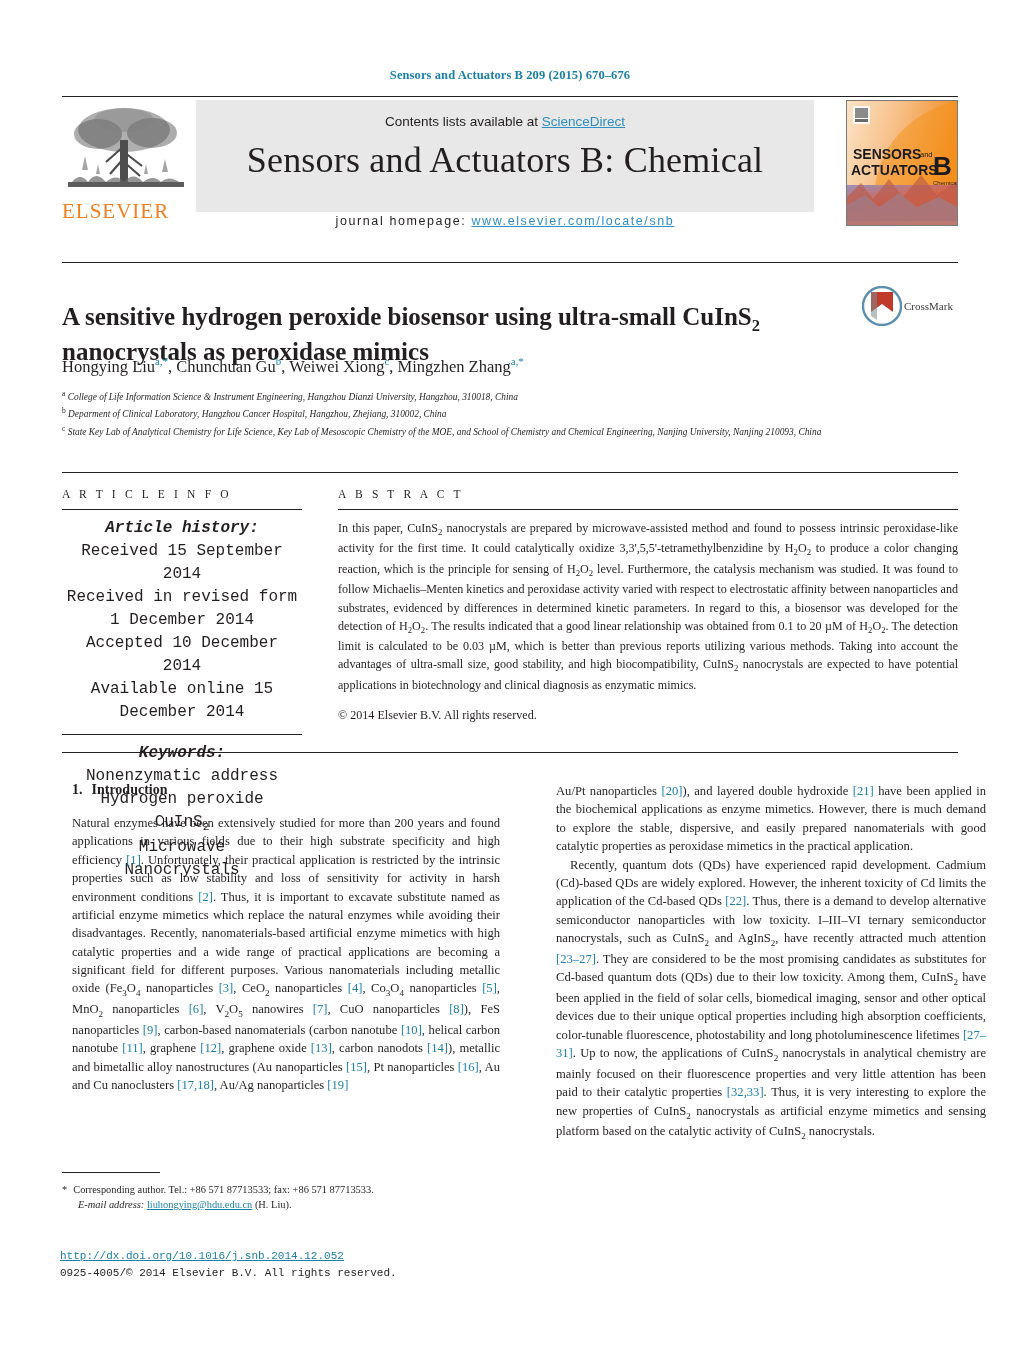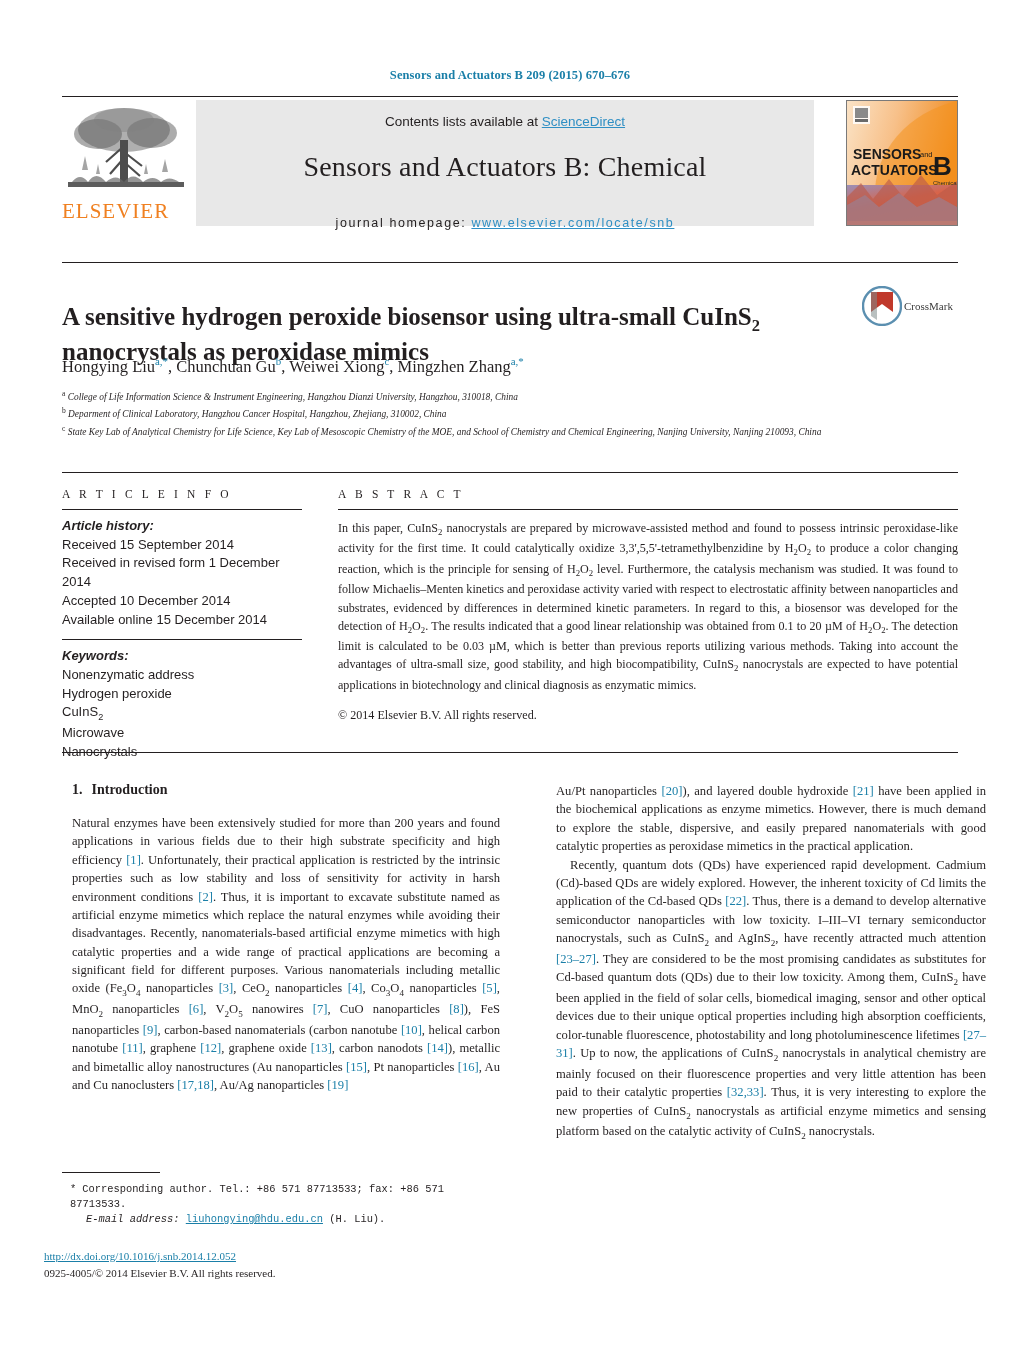--- a/index.html
+++ b/index.html
@@ -57,37 +57,37 @@
     font-family: "Liberation Serif", serif;
     font-size: 21px;
     letter-spacing: 1px;
     color: #f08020;
     line-height: 1;
     margin-top: 1px;
   }
   .banner {
     position: absolute;
     left: 134px; top: 2px;
-    width: 618px; height: 126px;
+    width: 618px; height: 112px;
     background: #e8e8e8;
   }
   .banner-contents {
     text-align: center;
     font-family: "Liberation Sans", sans-serif;
     font-size: 13.5px;
     color: #231f20;
     padding-top: 14px;
   }
   .sd-link { color: #2f8fc4; }
   .banner-title {
     text-align: center;
     font-family: "Liberation Serif", serif;
-    font-size: 28px;
-    color: #231f20;
-    margin-top: 22px;
+    font-size: 36px;
+    color: #231f20;
+    margin-top: 10px;
     letter-spacing: 0.2px;
   }
   .banner-homepage {
     text-align: center;
     font-family: "Liberation Sans", sans-serif;
     font-size: 12.5px;
     letter-spacing: 1.6px;
     color: #231f20;
     margin-top: 33px;
   }
@@ -179,24 +179,25 @@
     font-weight: normal;
     font-size: 11.5px;
     letter-spacing: 3.2px;
     color: #231f20;
   }
   .thin-rule {
     border-top: 1.1px solid #231f20;
     margin: 9px 0 7px 0;
   }
   .info-body {
-    font-family: Liberation Sans, sans-serif;
-    font-size: 13px;
+    font-family: Liberation Mono, monospace;
+    font-size: 16px;
     line-height: 1.44;
     color: #231f20;
+    text-align: center;
   }
   .info-body .lbl { font-style: italic; font-weight: bold; }
   .info-body sub { font-size: 0.7em; }
   .kw-rule {
     border-top: 1.1px solid #231f20;
     margin: 10px 0 7px 0;
   }
 
   .abs-col {
     position: absolute;
@@ -257,37 +258,37 @@
 
   
   .fn-rule {
     position: absolute;
     top: 1172px; left: 62px;
     width: 98px;
     border-top: 1.1px solid #231f20;
   }
   .footnote {
     position: absolute;
-    top: 1182px; left: 70px;
+    top: 1182px; left: 62px;
     width: 428px;
-    font-family: Liberation Mono, monospace;
+    font-family: Liberation Serif, serif;
     font-size: 10.4px;
     line-height: 1.45;
     color: #231f20;
   }
   .footnote .star { margin-right: 6px; }
   .footnote .em { font-style: italic; }
   .footnote .mail { color: #1a7fa8; }
   .footnote .ind { display: block; padding-left: 16px; }
 
   .doi-block {
     position: absolute;
-    top: 1248px; left: 44px;
+    top: 1248px; left: 60px;
     width: 428px;
-    font-family: Liberation Serif, serif;
+    font-family: Liberation Mono, monospace;
     font-size: 11px;
     line-height: 1.5;
     color: #231f20;
   }
   .doi-block .doi { color: #1a7fa8; }
 </style>
 </head>
 <body>
 
 <div class="page">

